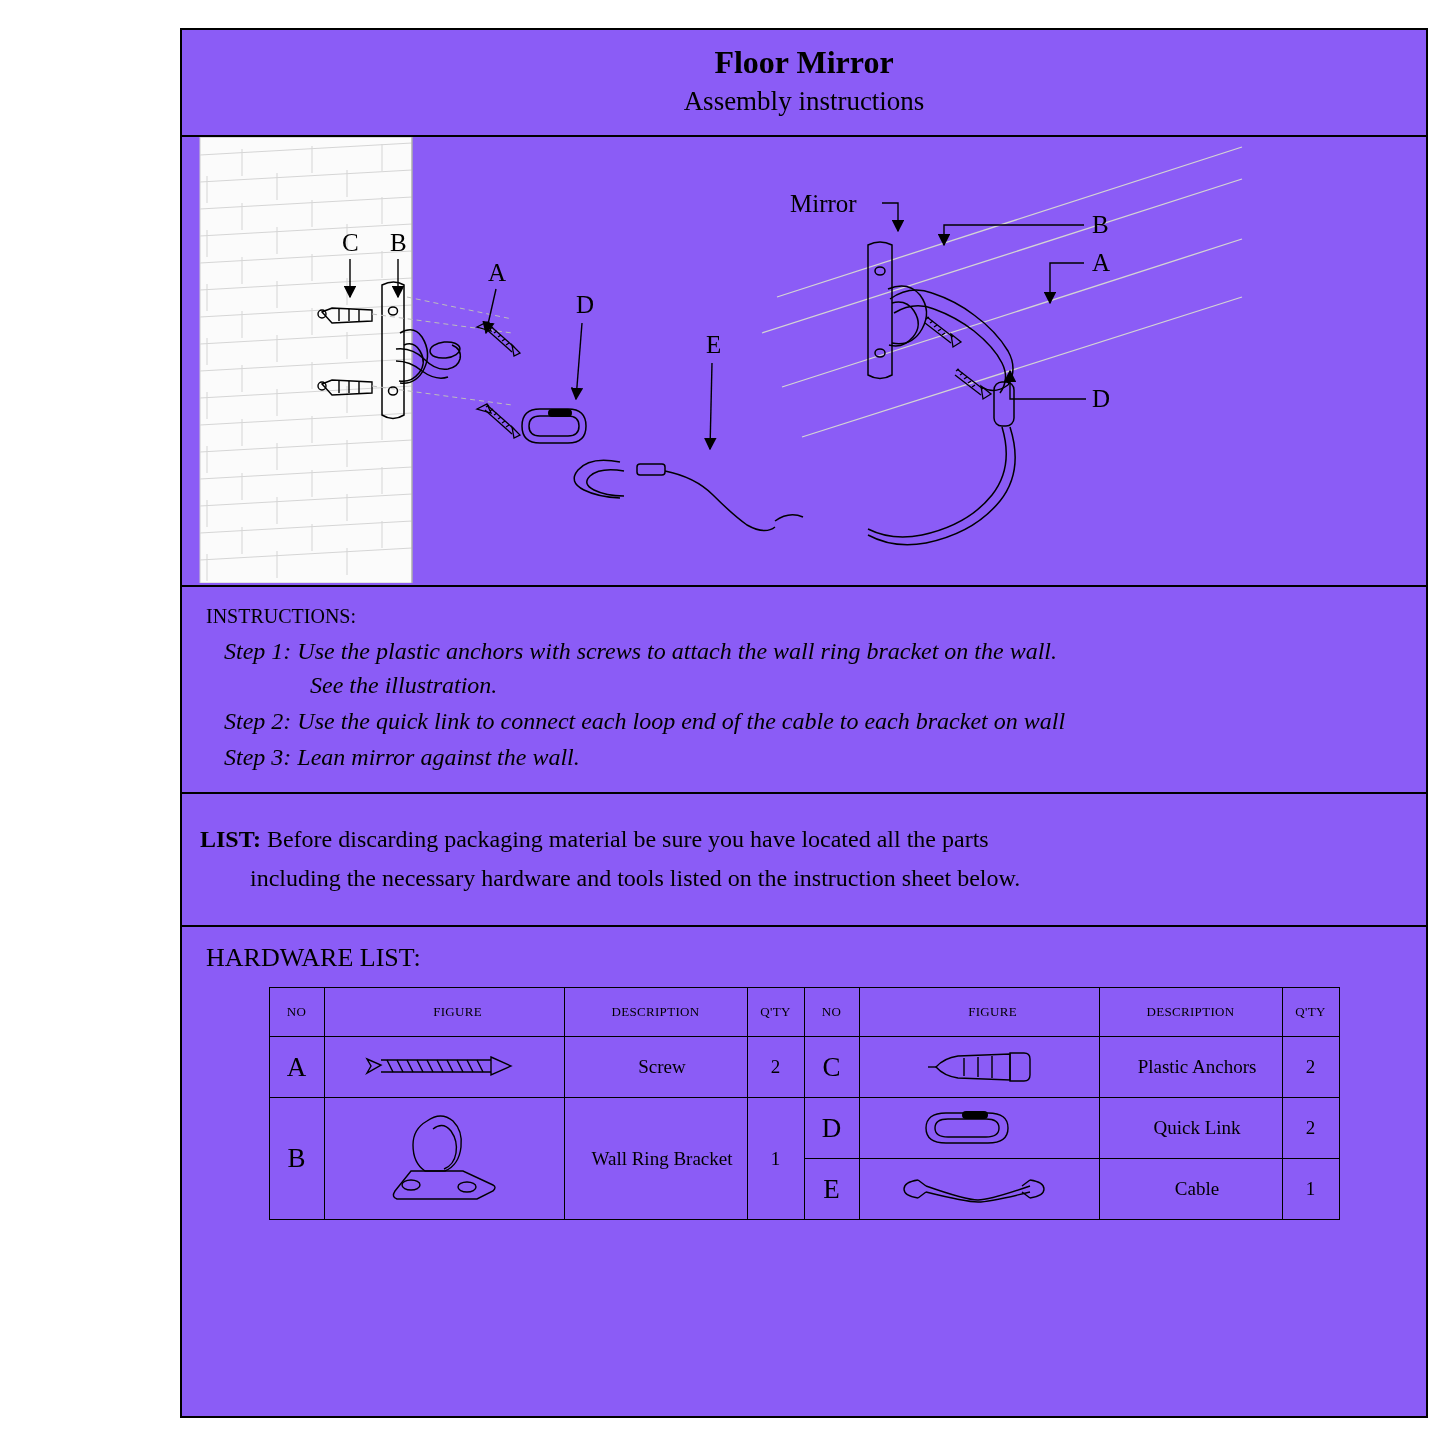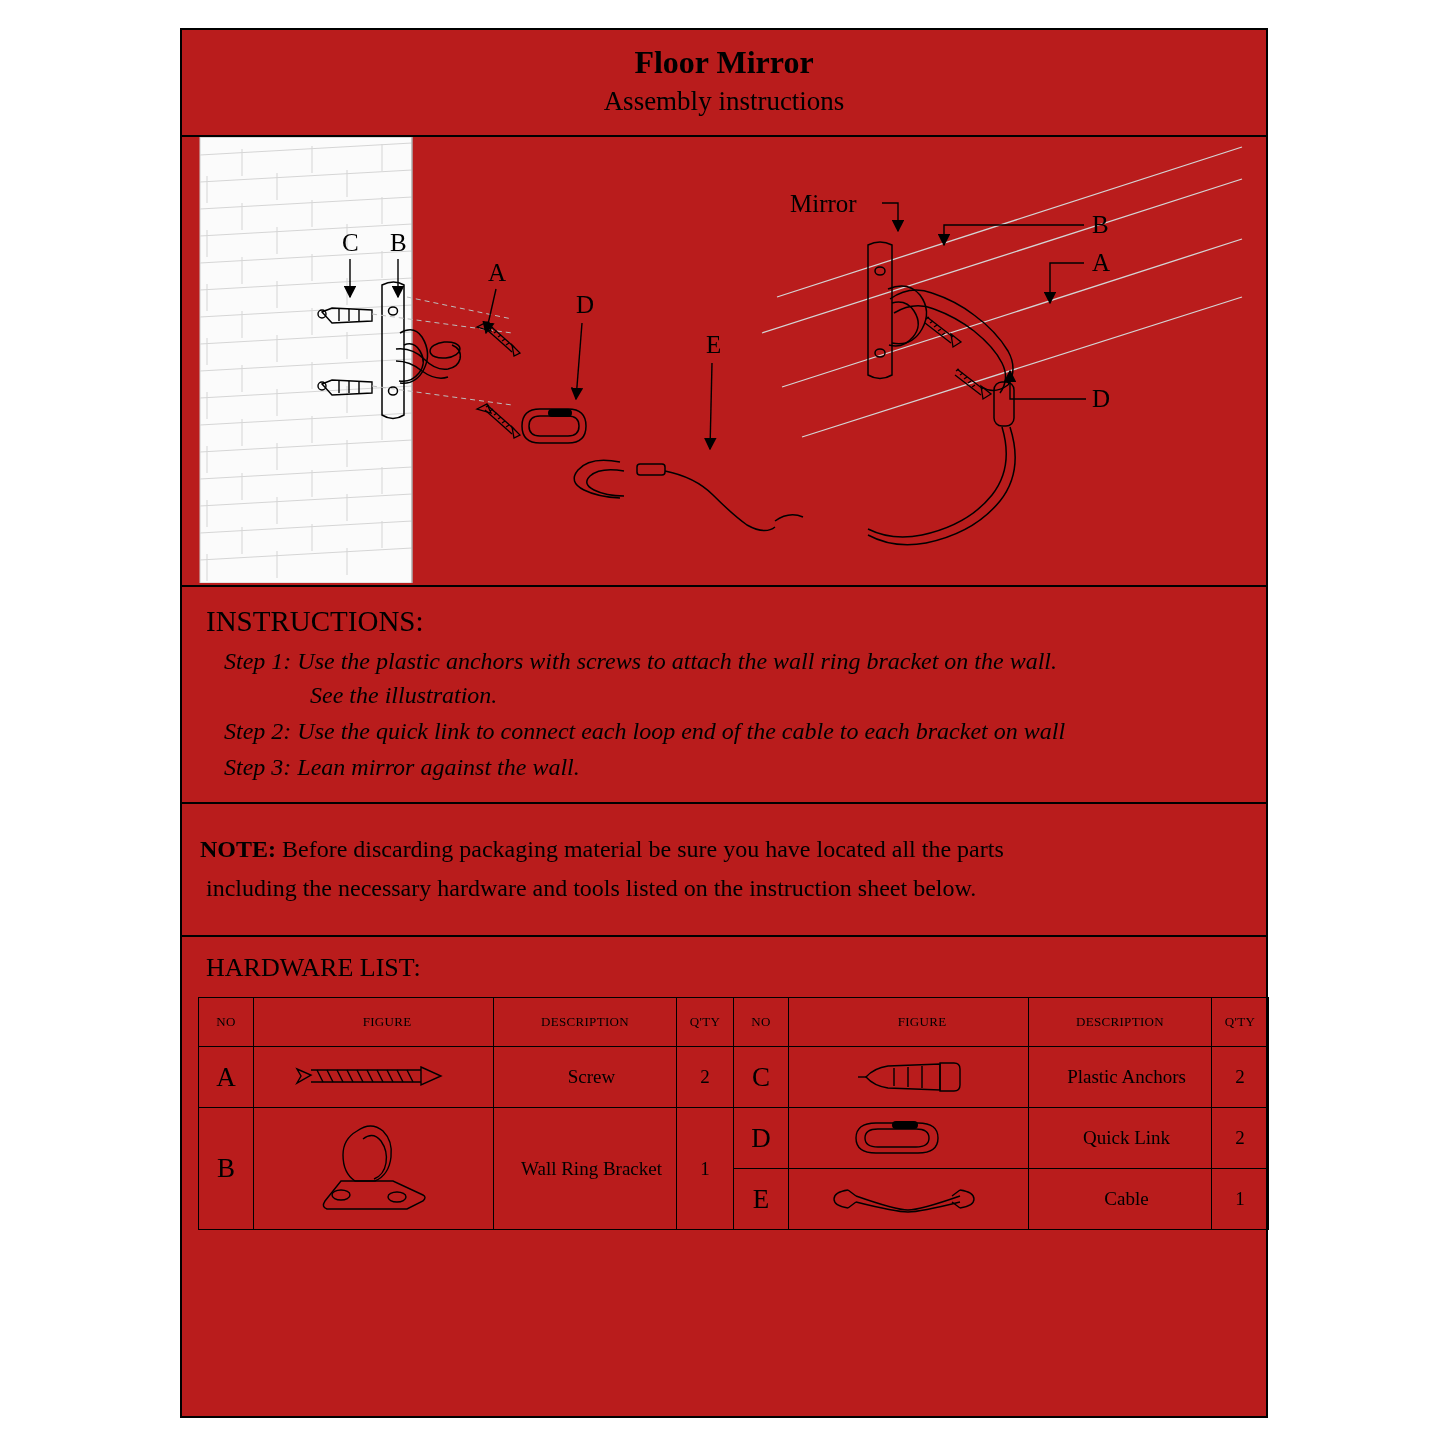--- a/index.html
+++ b/index.html
@@ -11,25 +11,25 @@
     width: 1445px;
     height: 1445px;
     font-family: "Liberation Serif", serif;
     color: #000;
     overflow: hidden;
   }
   .page {
     position: absolute;
     left: 180px;
     top: 28px;
-    width: 1088px;
+    width: 1248px;
     height: 1390px;
     border: 2px solid #000;
     box-sizing: border-box;
-    background: #b91c1c;
+    background: #8b5cf6;
   }
 
   
   .header {
     border-bottom: 2px solid #000;
     padding: 12px 18px 16px 18px;
     box-sizing: border-box;
   }
   .title {
     text-align: center;
@@ -71,21 +71,21 @@
     top: 0;
   }
 
   
   .instructions {
     border-bottom: 2px solid #000;
     padding: 14px 16px 18px 16px;
     box-sizing: border-box;
   }
   .sec-head {
-    font-size: 29px;
+    font-size: 20px;
     margin: 4px 0 6px 8px;
   }
   .step {
     font-size: 24px;
     line-height: 1.42;
     margin: 2px 0 0 26px;
     text-indent: 0;
     font-style: italic;
   }
   .step .cont {
@@ -95,21 +95,21 @@
 
   
   .note {
     border-bottom: 2px solid #000;
     padding: 26px 20px 28px 18px;
     box-sizing: border-box;
     font-size: 24px;
     line-height: 1.6;
   }
   .note b { font-weight: bold; }
-  .note .l2 { display: block; padding-left: 6px; }
+  .note .l2 { display: block; padding-left: 6px; margin-left: 44px; }
 
   
   .hw {
     padding: 14px 16px 10px 16px;
     box-sizing: border-box;
   }
   .hw-head {
     font-size: 26px;
     margin: 2px 0 14px 8px;
   }
@@ -370,21 +370,21 @@
     </div>
     <div class="step">
       <span>Step 2: Use the quick link to connect each loop end of the cable to each bracket on wall</span>
     </div>
     <div class="step">
       <span>Step 3: Lean mirror against the wall.</span>
     </div>
   </div>
 
   <div class="note">
-    <b>NOTE:</b><span> Before discarding packaging material be sure you have located all the parts</span>
+    <b>LIST:</b><span> Before discarding packaging material be sure you have located all the parts</span>
     <span class="l2">including the necessary hardware and tools listed on the instruction sheet below.</span>
   </div>
 
   <div class="hw">
     <div class="hw-head">HARDWARE LIST:</div>
     <table class="hwtable">
       <tbody>
           <tr>
         <th class="col-no">NO</th>
         <th class="col-fig">FIGURE</th>

